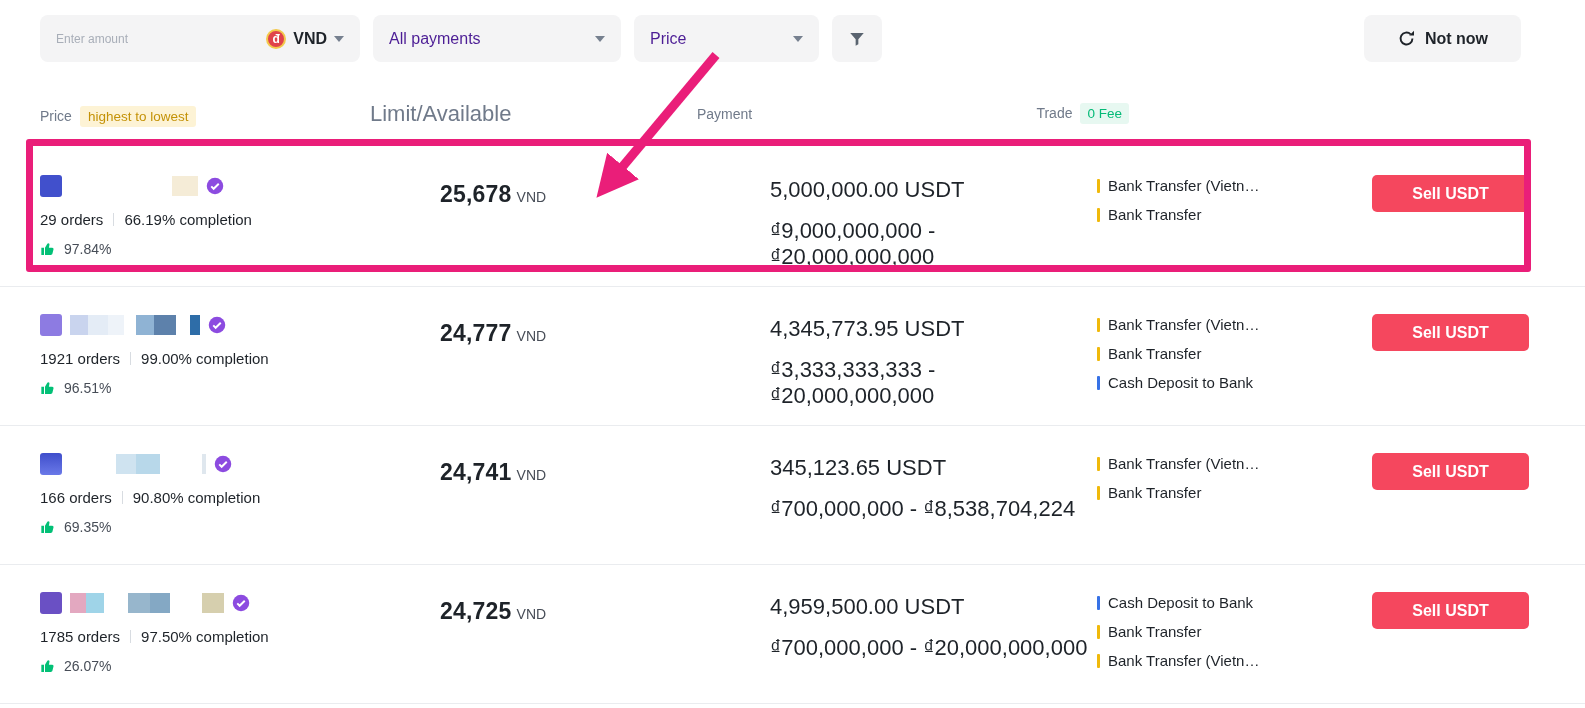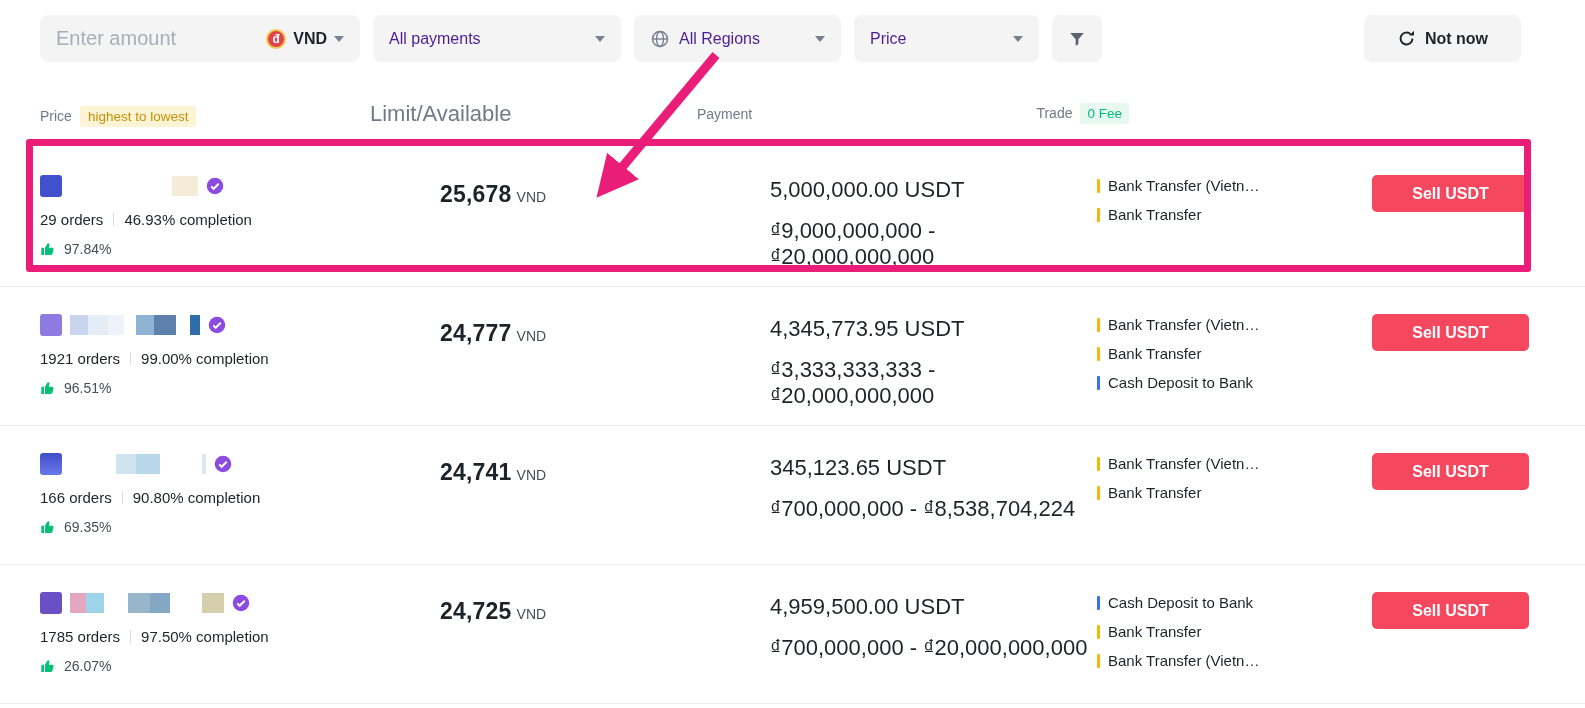--- a/index.html
+++ b/index.html
@@ -5,21 +5,21 @@
   * { margin:0; padding:0; box-sizing:border-box; }
   html,body { width:1585px; height:708px; overflow:hidden; background:#ffffff;
     font-family:"Liberation Sans","DejaVu Sans",sans-serif; color:#1e2329; }
   .page { position:relative; width:1585px; height:708px; }
 
   
   .filter-bar { display:flex; align-items:center; padding:15px 64px 0 40px; }
   .fb-left { display:flex; align-items:center; gap:13px; }
   .field { background:#f4f4f5; border-radius:8px; height:47px; display:flex; align-items:center; padding:0 16px; }
   .amount-field { width:320px; justify-content:space-between; }
-  .amount-field input { border:none; background:transparent; outline:none; font-size:20px; width:150px;
+  .amount-field input { border:none; background:transparent; outline:none; font-size:12px; width:150px;
     font-family:inherit; color:#1e2329; }
   .amount-field input::placeholder { color:#a8aeb8; }
   .cur-wrap { display:flex; align-items:center; gap:7px; }
   .coin { width:20px; height:20px; border-radius:50%; background:#e0434b; border:2px solid #f3c94c;
     color:#fff; font-size:12px; font-weight:700; display:flex; align-items:center; justify-content:center; }
   .cur-code { font-weight:700; font-size:16px; }
   .caret { width:0; height:0; border-left:5px solid transparent; border-right:5px solid transparent;
     border-top:6px solid #76808f; }
   .dd { justify-content:space-between; cursor:pointer; }
   .dd-payments { width:248px; }
@@ -93,31 +93,20 @@
           <span class="cur-code">VND</span>
           <span class="caret"></span>
         </div>
       </div>
 
       <div class="field dd dd-payments">
         <span class="dd-label">All payments</span>
         <span class="caret"></span>
       </div>
 
-      <div class="field dd dd-regions">
-        <span class="dd-left">
-          <svg width="20" height="20" viewBox="0 0 24 24">
-            <circle cx="12" cy="12" r="9" stroke="#76808f" stroke-width="1.8" fill="none"></circle>
-            <ellipse cx="12" cy="12" rx="4.2" ry="9" stroke="#76808f" stroke-width="1.6" fill="none"></ellipse>
-            <line x1="3" y1="12" x2="21" y2="12" stroke="#76808f" stroke-width="1.6"></line>
-          </svg>
-          <span class="dd-label">All Regions</span>
-        </span>
-        <span class="caret"></span>
-      </div>
 
       <div class="field dd dd-price">
         <span class="dd-label">Price</span>
         <span class="caret"></span>
       </div>
 
       <div class="field filter-btn">
         <svg width="18" height="18" viewBox="0 0 24 24">
           <path d="M3 4h18l-7.2 8.2V19l-3.6 2v-8.8z" fill="#5a6470"></path>
         </svg>
@@ -160,21 +149,21 @@
         <span class="vbadge">
           <svg width="18" height="18" viewBox="0 0 24 24">
             <circle cx="12" cy="12" r="11" fill="#8c4be0"></circle>
             <path d="M7 12.5l3.2 3.2L17 9" stroke="#ffffff" stroke-width="2.6" fill="none"></path>
           </svg>
         </span>
       </div>
       <div class="adv-line2">
         <span>29 orders</span>
         <span class="sep"></span>
-        <span>46.93% completion</span>
+        <span>66.19% completion</span>
       </div>
       <div class="adv-line3">
         <svg width="16" height="16" viewBox="0 0 24 24">
           <path d="M2 10h4v11H2zM7.5 21h8.8c1.1 0 2-.7 2.3-1.7l1.7-7A2 2 0 0 0 18.4 10h-5.1l.9-4.3A1.9 1.9 0 0 0 12.6 3.4a1.9 1.9 0 0 0-1.6.9L7.5 10z" fill="#02c076"></path>
         </svg>
         <span>97.84%</span>
       </div>
     </div>
     <div class="col-price">
       <span class="price-num">25,678</span><span class="price-cur">VND</span>

